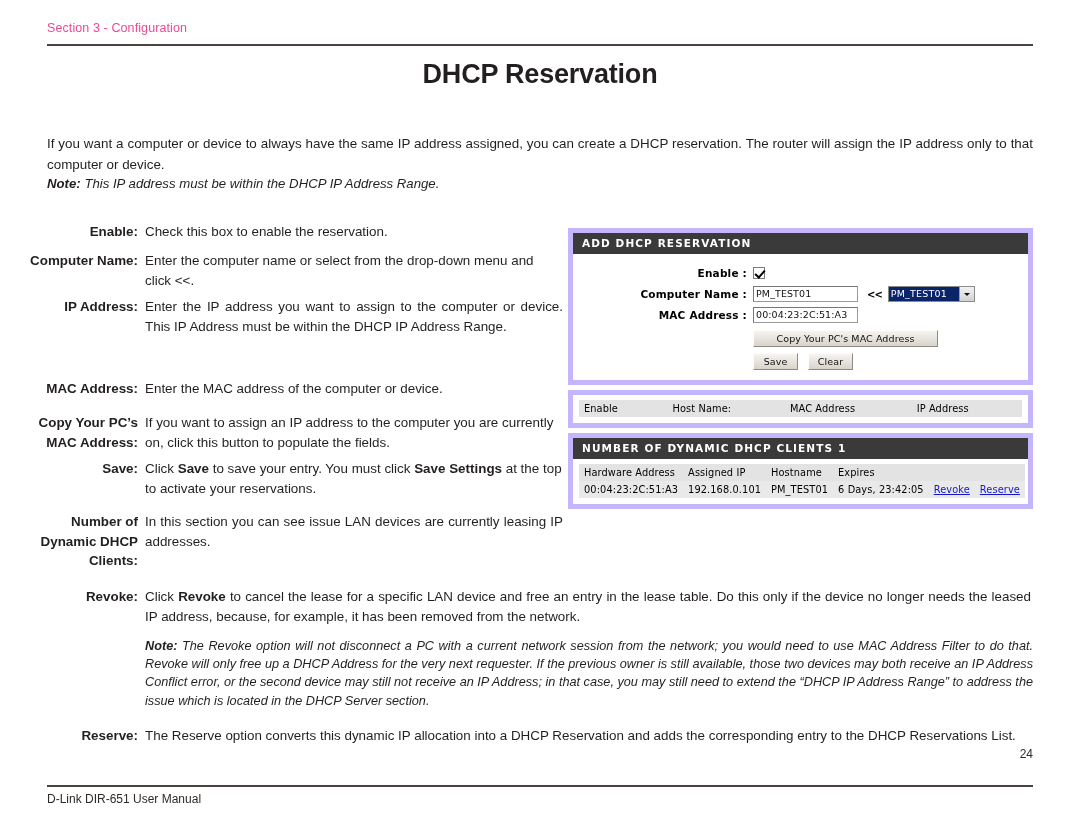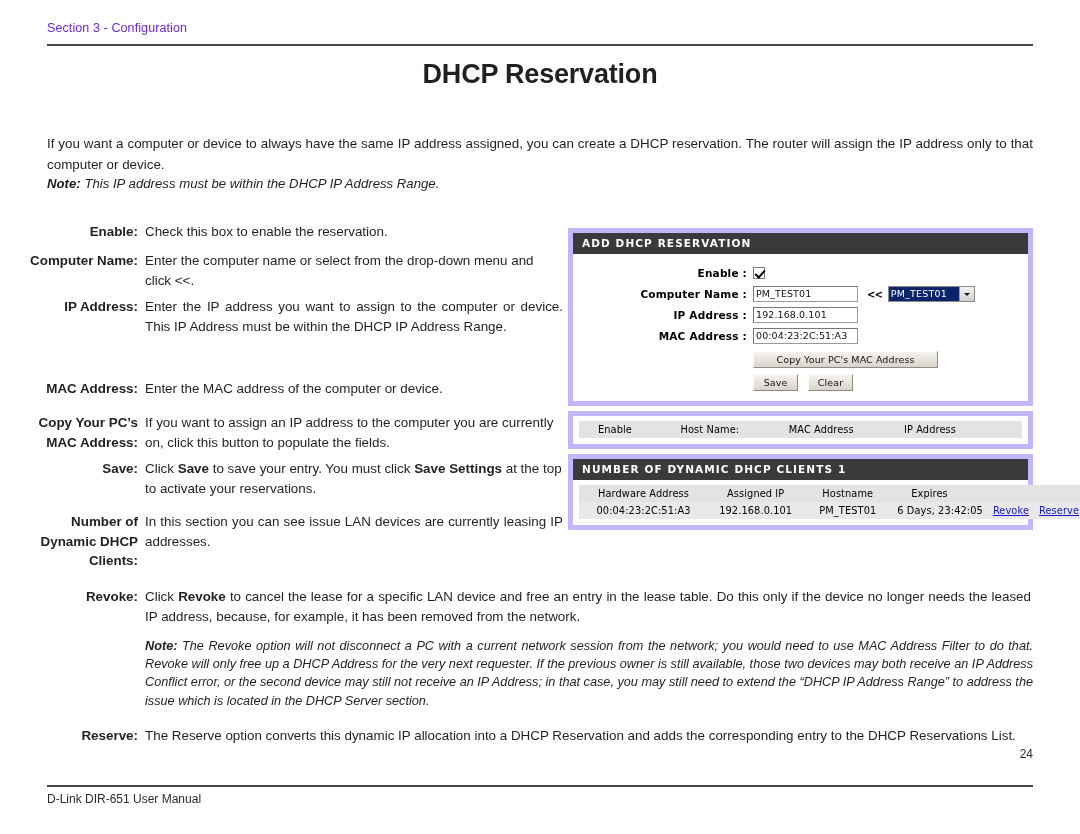--- a/index.html
+++ b/index.html
@@ -23,21 +23,21 @@
     height: 834px;
   }
 
   
   .sec-header {
     position: absolute;
     left: 47px;
     top: 21px;
     font-size: 12.5px;
     letter-spacing: 0.1px;
-    color: #6d28d9;
+    color: #ec4899;
   }
   .rule-top {
     position: absolute;
     left: 47px;
     top: 44px;
     width: 986px;
     height: 2px;
     background: #4b4340;
   }
 
@@ -298,21 +298,21 @@
     width: 100%;
     border-collapse: collapse;
     font-size: 9.8px;
     margin: 0;
   }
   .tbl-wrap { padding: 5px 6px 6px 6px; }
   .tbl th {
     background: #e3e3e3;
     font-weight: normal;
     text-align: left;
-    padding: 3px 19px;
+    padding: 3px 5px;
     color: #000;
     letter-spacing: 0.1px;
     white-space: nowrap;
   }
   .tbl td {
     background: #e9e9e9;
     padding: 3px 5px;
     color: #000;
     white-space: nowrap;
     letter-spacing: 0.1px;
@@ -406,26 +406,20 @@
           <div class="fctrl">
             <span class="tinput">PM_TEST01</span>
             <span class="arrows">&lt;&lt;</span>
             <span class="ddl">
               <span class="ddl-text">PM_TEST01</span>
               <span class="ddl-btn"></span>
             </span>
           </div>
         </div>
 
-        <div class="frow">
-          <div class="flabel">IP Address :</div>
-          <div class="fctrl">
-            <span class="tinput">192.168.0.101</span>
-          </div>
-        </div>
 
         <div class="frow">
           <div class="flabel">MAC Address :</div>
           <div class="fctrl">
             <span class="tinput">00:04:23:2C:51:A3</span>
           </div>
         </div>
 
         <div class="ctrl-offset" style="margin-top:7px;">
           <div class="btn btn-copy">Copy Your PC's MAC Address</div>

